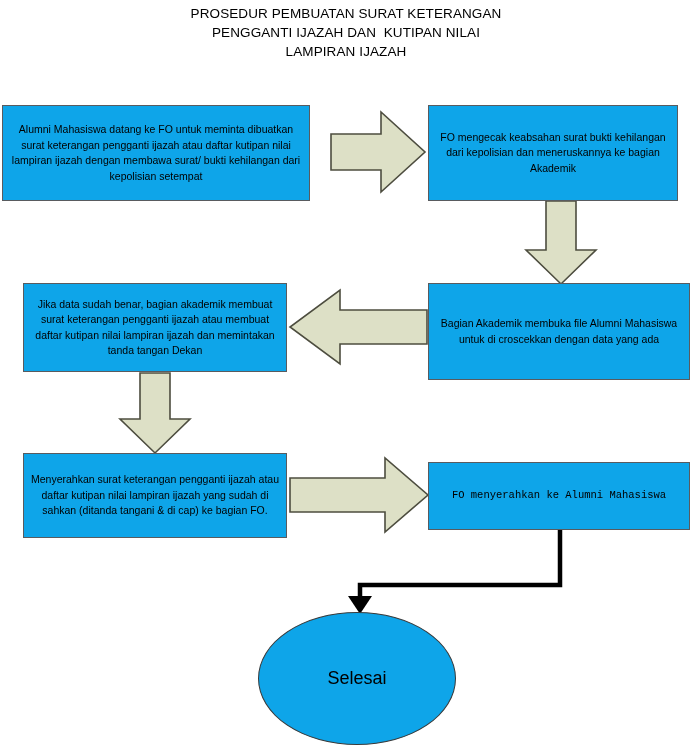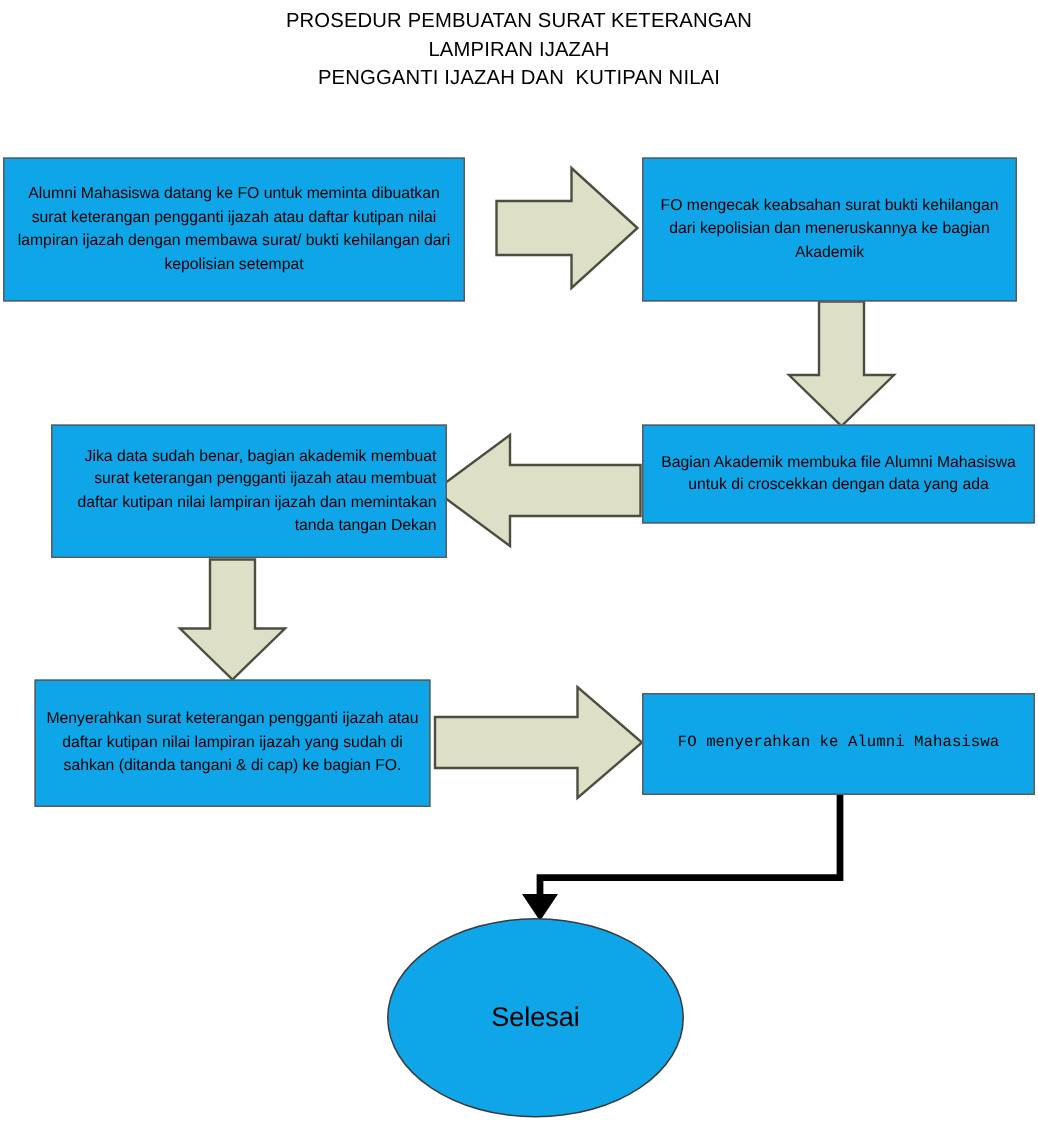--- a/index.html
+++ b/index.html
@@ -73,22 +73,22 @@
     pointer-events: none;
   }
 </style>
 </head>
 <body>
 
 <div id="canvas">
 
   <div class="title">
     <div>PROSEDUR PEMBUATAN SURAT KETERANGAN</div>
+    <div>PENGGANTI IJAZAH DAN  KUTIPAN NILAI</div>
     <div>LAMPIRAN IJAZAH</div>
-    <div>PENGGANTI IJAZAH DAN  KUTIPAN NILAI</div>
   </div>
 
   <svg id="arrows" viewBox="0 0 692 749">
 
     <polygon points="331,134 381,134 381,112 425,152 381,192 381,170 331,170" fill="#dde0c6" stroke="#4d4d3f" stroke-width="1.6"></polygon>
 
     <polygon points="546,201 576,201 576,250 596,250 561,284 526,250 546,250" fill="#dde0c6" stroke="#4d4d3f" stroke-width="1.6"></polygon>
 
     <polygon points="427,310 340,310 340,290 290,327 340,364 340,344 427,344" fill="#dde0c6" stroke="#4d4d3f" stroke-width="1.6"></polygon>
 
@@ -101,25 +101,25 @@
   </svg>
 
   <div class="node" style="left:2px; top:105px; width:308px; height:96px;">
     <span class="txt">Alumni Mahasiswa datang ke FO untuk meminta dibuatkan surat keterangan pengganti ijazah atau daftar kutipan nilai lampiran ijazah dengan membawa surat/ bukti kehilangan dari kepolisian setempat</span>
   </div>
 
   <div class="node" style="left:428px; top:105px; width:250px; height:96px;">
     <span class="txt">FO mengecak keabsahan surat bukti kehilangan dari kepolisian dan meneruskannya ke bagian Akademik</span>
   </div>
 
-  <div class="node" style="left:428px; top:283px; width:262px; height:66px;">
+  <div class="node" style="left:428px; top:283px; width:262px; height:97px;">
     <span class="txt">Bagian Akademik membuka file Alumni Mahasiswa untuk di croscekkan dengan data yang ada</span>
   </div>
 
-  <div class="node" style="left:34px; top:283px; width:264px; height:89px;text-align:right;">
+  <div class="node" style="left:23px; top:283px; width:264px; height:89px;">
     <span class="txt">Jika data sudah benar, bagian akademik membuat surat keterangan pengganti ijazah atau membuat daftar kutipan nilai lampiran ijazah dan memintakan tanda tangan Dekan</span>
   </div>
 
   <div class="node" style="left:23px; top:453px; width:264px; height:85px;">
     <span class="txt">Menyerahkan surat keterangan pengganti ijazah atau daftar kutipan nilai lampiran ijazah yang sudah di sahkan (ditanda tangani &amp; di cap) ke bagian FO.</span>
   </div>
 
   <div class="node" style="left:428px; top:462px; width:262px; height:68px;font-family:Liberation Mono, monospace;">
     <span class="txt">FO menyerahkan ke Alumni Mahasiswa</span>
   </div>

